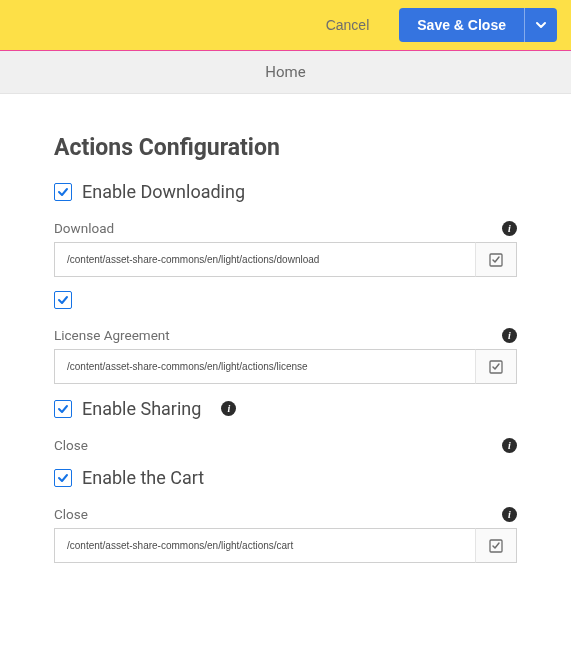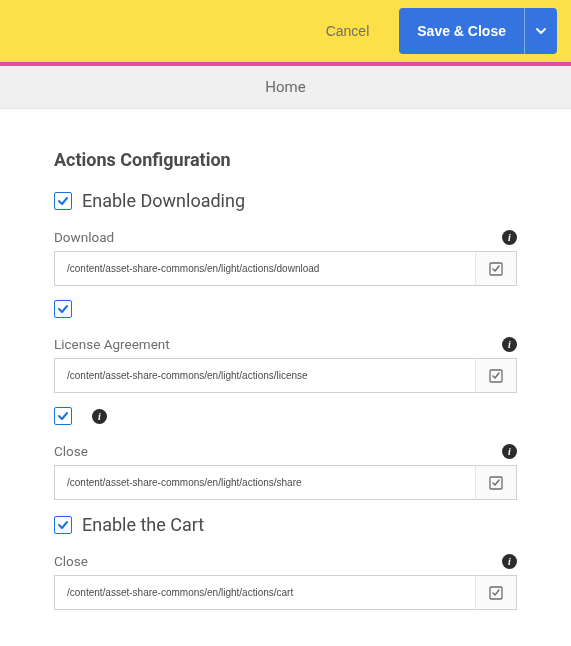--- a/index.html
+++ b/index.html
@@ -28,49 +28,49 @@
     }
     .btn-group {
       display: flex;
     }
     .btn-primary {
       background: #3574e0;
       color: #fff;
       border: none;
       font-size: 14px;
       font-weight: 600;
-      padding: 15px 18px;
+      padding: 9px 18px;
       border-radius: 4px 0 0 4px;
       cursor: pointer;
     }
     .btn-chevron {
       background: #3574e0;
       color: #fff;
       border: none;
       border-left: 1px solid rgba(255,255,255,0.4);
       padding: 9px 10px;
       border-radius: 0 4px 4px 0;
       cursor: pointer;
       display: flex;
       align-items: center;
     }
     .breadcrumb {
       background: #f0f0f0;
-      border-top: 4px solid #ec4899;
+      border-top: 1px solid #ec4899;
       border-bottom: 1px solid #e4e4e4;
       text-align: center;
       padding: 12px 0;
       color: #6b6b6b;
       font-size: 15px;
     }
     .content {
       padding: 40px 54px 20px 54px;
     }
     .section-title {
-      font-size: 18px;
+      font-size: 23px;
       font-weight: 700;
       color: #4b4b4b;
       margin-bottom: 20px;
     }
     .check-row {
       display: flex;
       align-items: center;
       gap: 10px;
       margin: 14px 0 10px 0;
     }
@@ -214,34 +214,26 @@
     </div>
   </div>
 
   <div class="group">
     <div class="check-row">
       <span class="checkbox">
         <svg width="12" height="12" viewBox="0 0 12 12">
             <path d="M2 6 L5 9 L10 3" stroke="#1573e6" stroke-width="2" fill="none" stroke-linecap="round" stroke-linejoin="round"></path>
           </svg>
       </span>
+      <span class="check-label">Enable Sharing</span>
       <span class="info-icon inline-info">i</span>
     </div>
     <div class="field-label-row">
       <span class="field-label">Close</span>
       <span class="info-icon">i</span>
-    </div>
-    <div class="input-row">
-      <input type="text" value="/content/asset-share-commons/en/light/actions/share" style="">
-      <div class="input-addon">
-        <svg width="16" height="16" viewBox="0 0 16 16">
-            <rect x="2" y="2" width="12" height="12" rx="1" stroke="#6e6e6e" stroke-width="1.3" fill="none"></rect>
-            <path d="M5 8 L7 10 L11 5" stroke="#6e6e6e" stroke-width="1.5" fill="none" stroke-linecap="round" stroke-linejoin="round"></path>
-          </svg>
-      </div>
     </div>
   </div>
 
   <div class="group">
     <div class="check-row">
       <span class="checkbox">
         <svg width="12" height="12" viewBox="0 0 12 12">
             <path d="M2 6 L5 9 L10 3" stroke="#1573e6" stroke-width="2" fill="none" stroke-linecap="round" stroke-linejoin="round"></path>
           </svg>
       </span>

